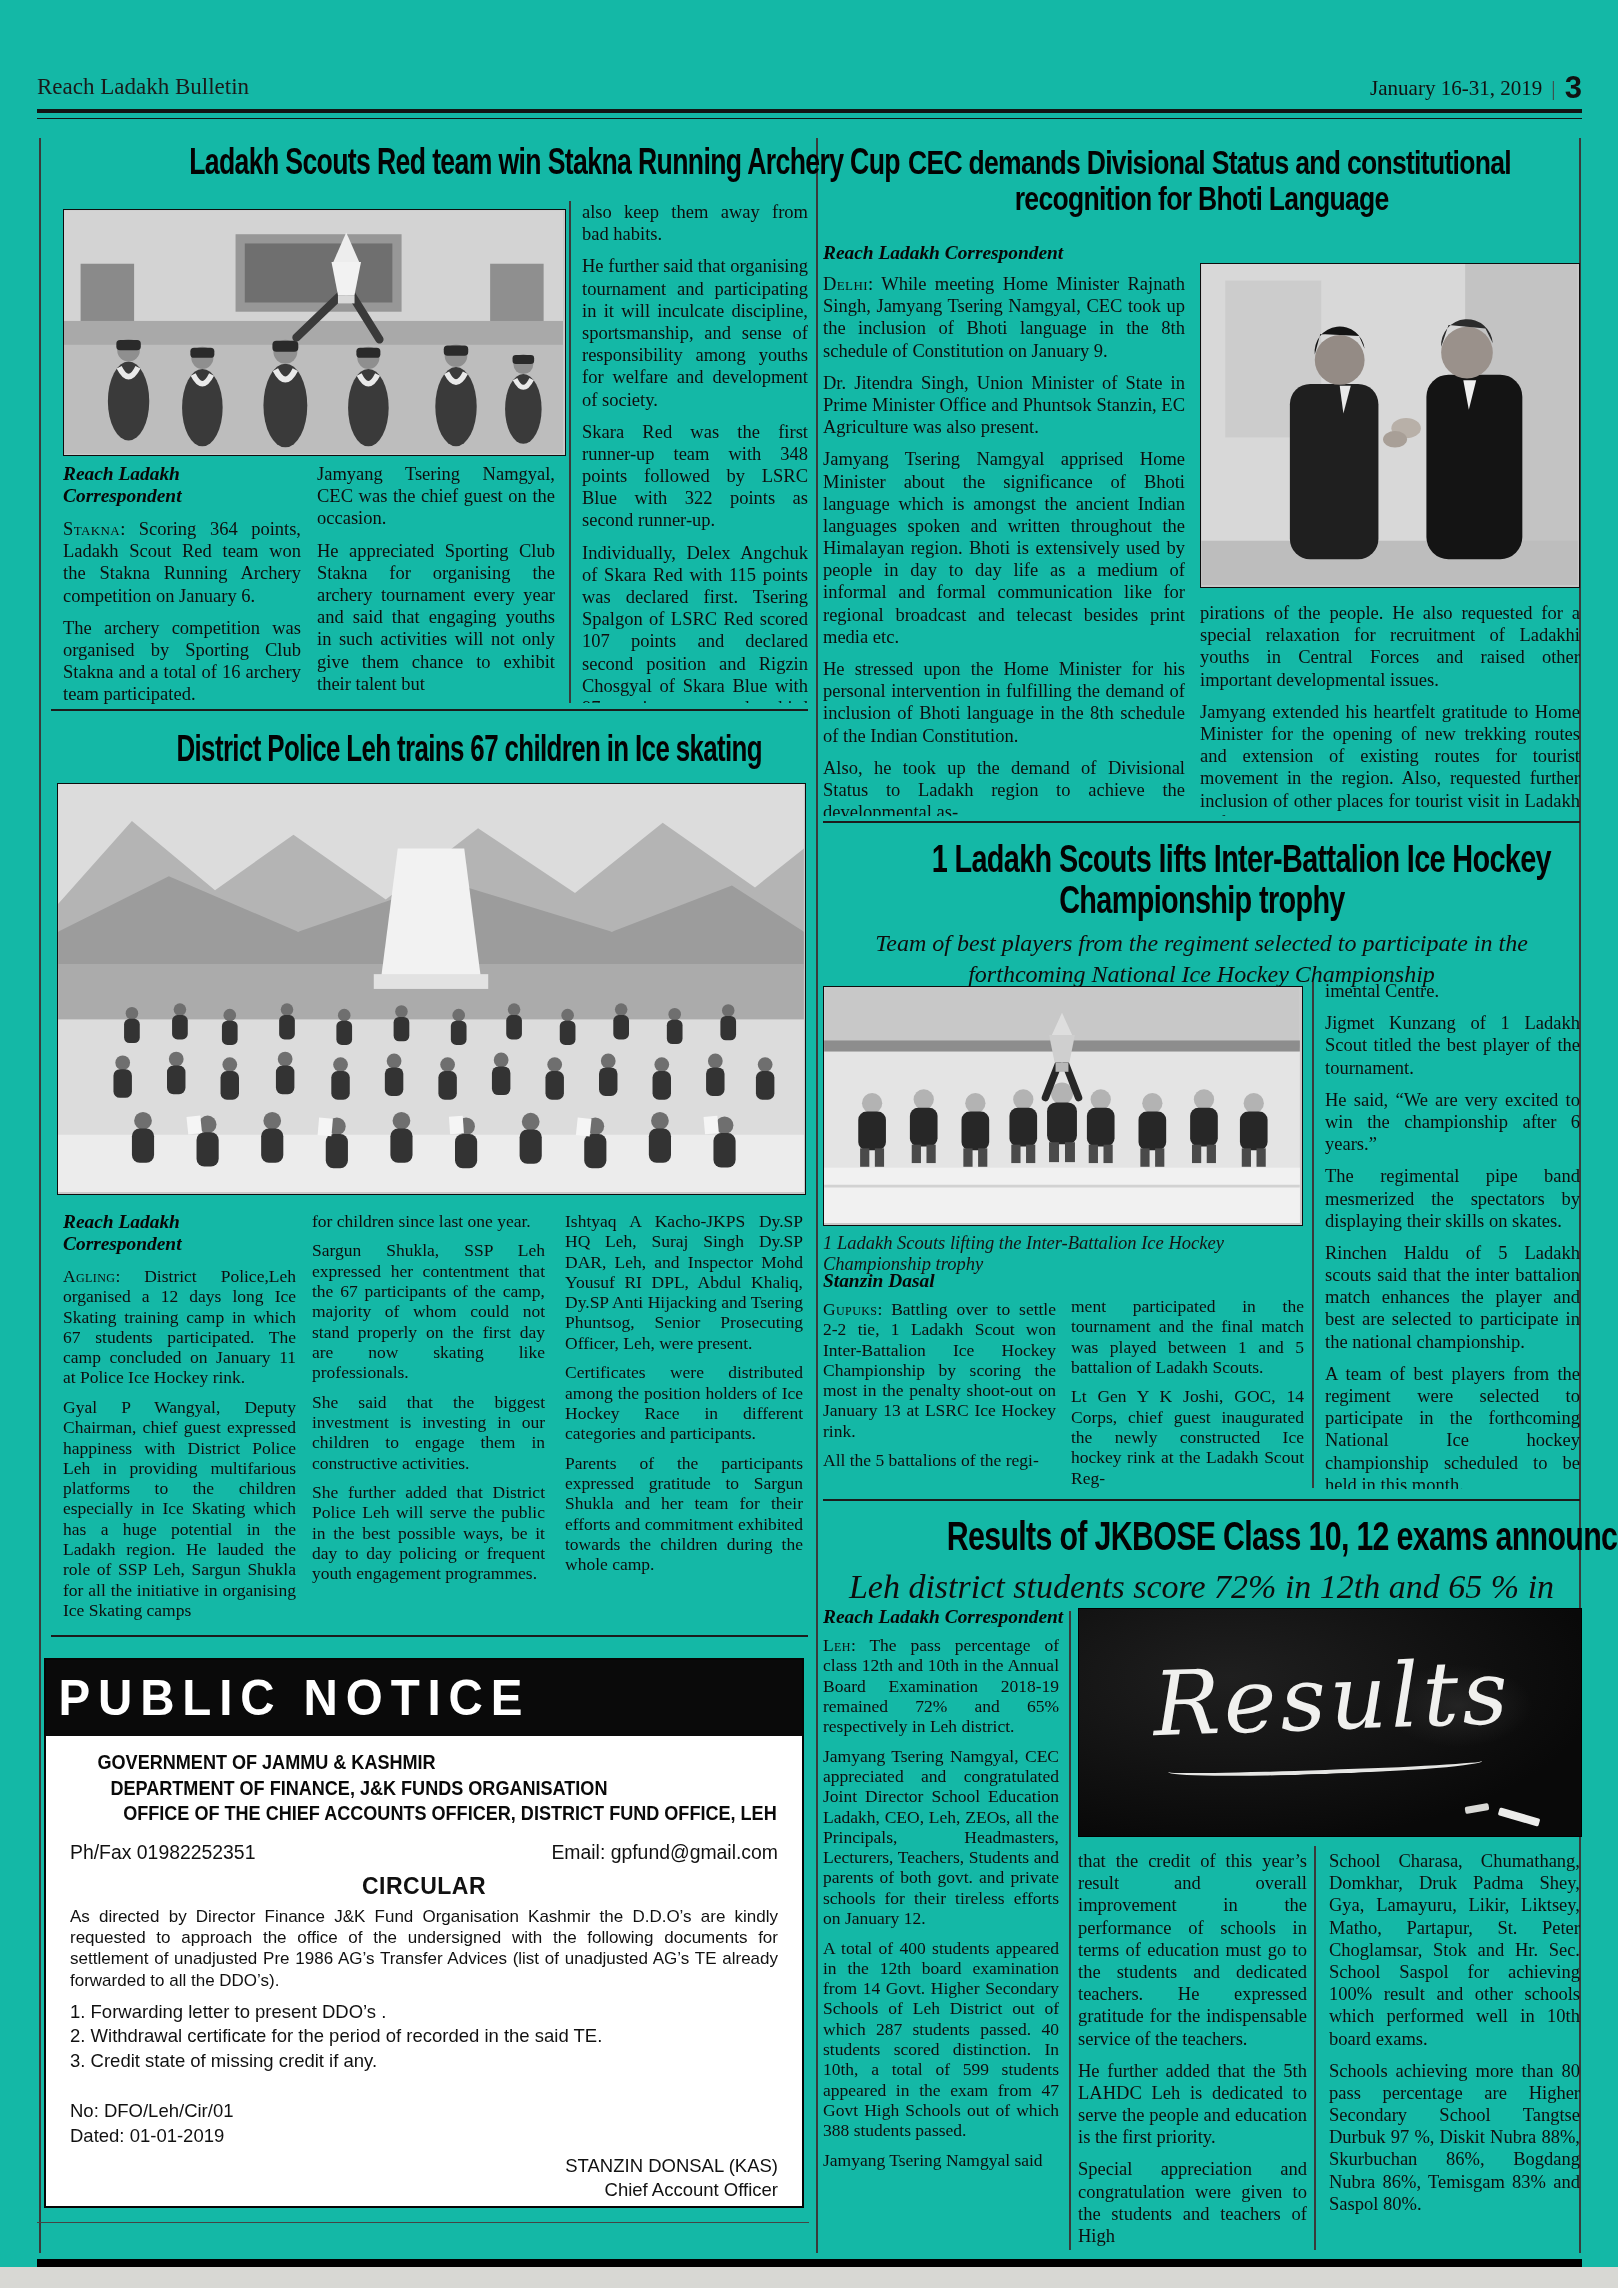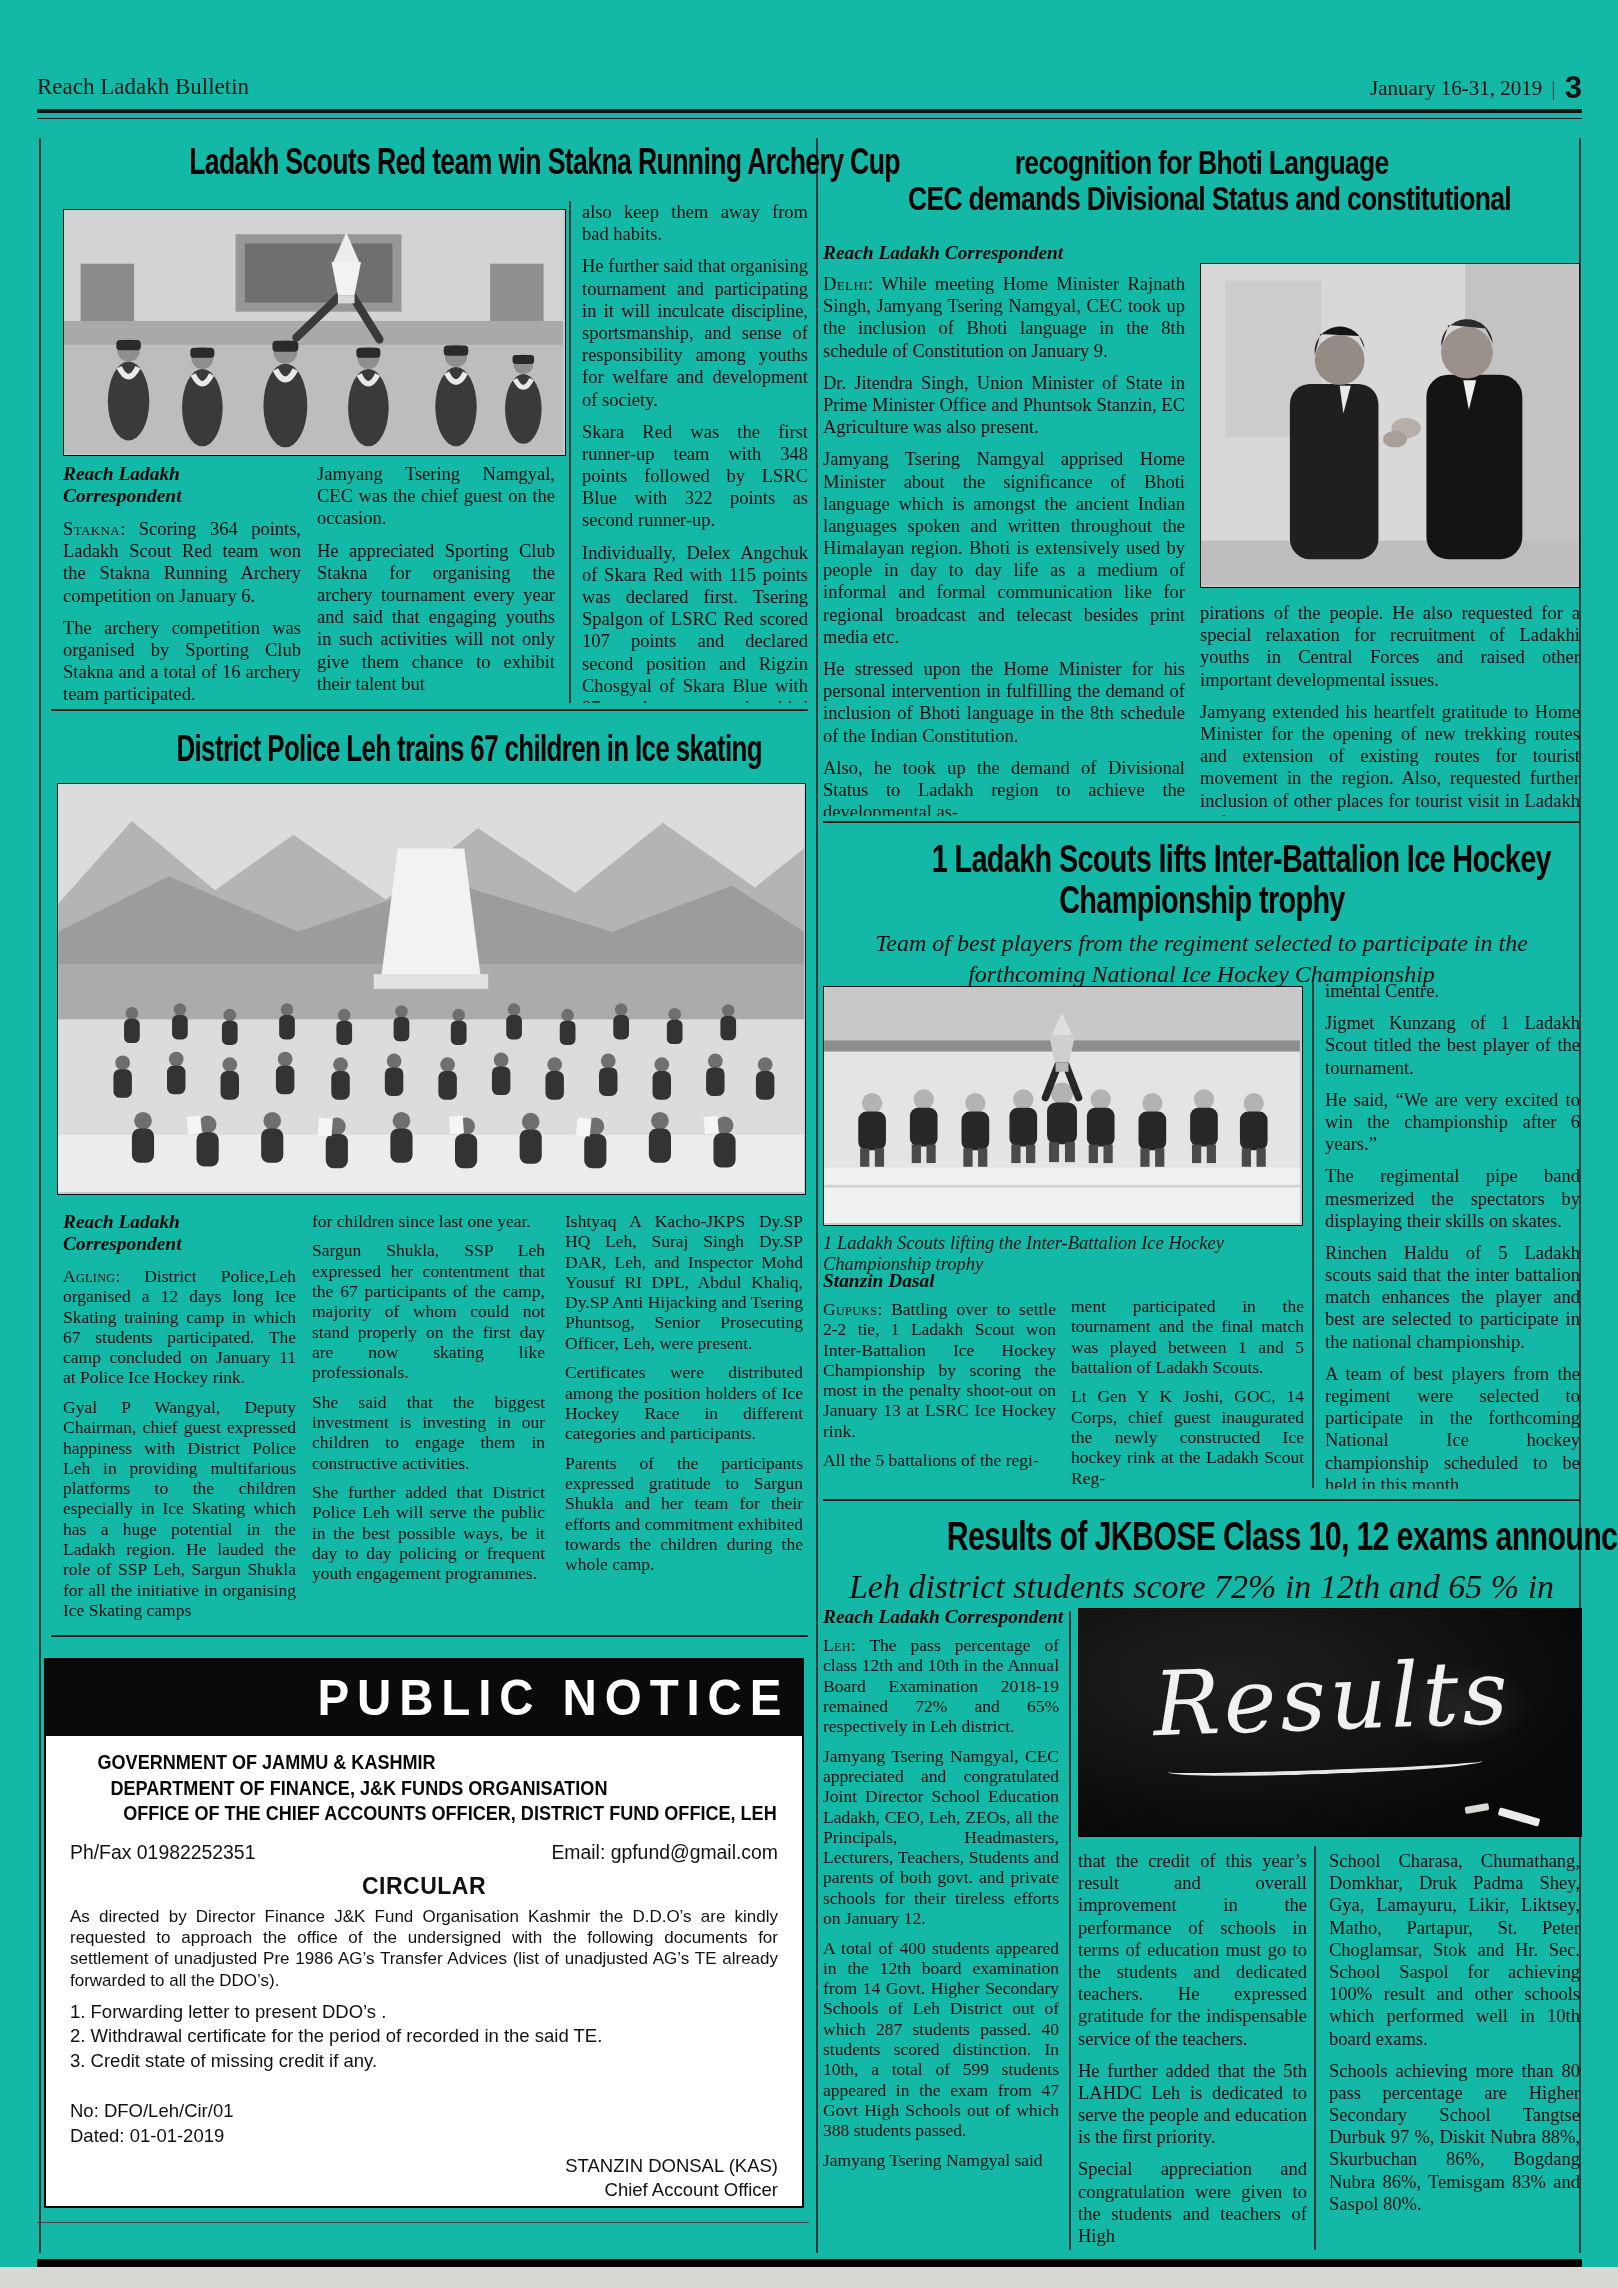--- a/index.html
+++ b/index.html
@@ -28,21 +28,21 @@
   .body-col.tight p{font-size:17.5px;line-height:1.16;margin-bottom:9.2px}
   .body-col p:last-child{margin-bottom:0}
   .byline{font-weight:bold;font-style:italic;font-size:19.4px;margin-bottom:11px;color:#070707}
   .dl{font-variant:small-caps;letter-spacing:0.4px}
   .caption{font-style:italic;font-size:18.5px;color:#141414}
   
   .photo{border:1.8px solid #0d0d0d;background:#c9c9c9;overflow:hidden}
   .photo svg{display:block}
   
   .notice{border:2.8px solid #050505;background:#fff;font-family:"Liberation Sans",sans-serif;overflow:hidden}
-  .notice-banner{height:76px;background:#0a0a0a;color:#fff;display:flex;align-items:center;justify-content:flex-end}
+  .notice-banner{height:76px;background:#0a0a0a;color:#fff;display:flex;align-items:center;justify-content:flex-start}
   .banner-text{font-weight:bold;font-size:50px;letter-spacing:8.3px}
   .notice-inner{padding:13px 24px 0}
   .gov{font-weight:bold;font-size:21px;line-height:1.22;color:#0a0a0a}
   .contact-row{display:flex;justify-content:space-between;font-size:19.4px;margin-top:14.8px}
   .circular{text-align:center;font-weight:bold;font-size:23px;margin-top:9.2px;letter-spacing:0.5px}
   .notice-body{font-size:17px;line-height:1.25;text-align:justify;margin-top:6px}
   .notice-item{font-size:18.5px;line-height:1.32}
   .notice-items{margin-top:9.2px}
   .refline{font-size:18.5px;line-height:1.32;}
   .reflines{margin-top:26px}
@@ -242,22 +242,22 @@
           <div>Chief Account Officer</div>
           <div>District Fund Office, Leh</div>
         </div>
       </div>
     </div>
     <div class="abs" style="left:37px;top:2222px;width:772px;height:0.9px;background:#444"></div>
   </section>
 
   <section>
     <h1 class="abs headline" style="left:823px;top:144px;width:757px;font-size:34px">
+      <div><span class="cond" style="--sx:.78">CEC demands Divisional Status and constitutional</span></div>
       <div><span class="cond" style="--sx:.78">recognition for Bhoti Language</span></div>
-      <div><span class="cond" style="--sx:.78">CEC demands Divisional Status and constitutional</span></div>
     </h1>
     <div class="abs byline" style="left:823px;top:242px">Reach Ladakh Correspondent</div>
 
     <div class="abs photo" style="left:1200px;top:263px;width:380px;height:325px">
       <svg width="377" height="321" viewBox="0 0 408 348">
         <rect width="408" height="348" fill="#d8d8d8"></rect>
         <rect x="26" y="18" width="104" height="170" fill="#cccccc"></rect>
         <rect x="286" y="0" width="122" height="348" fill="#c3c3c3"></rect>
         <rect y="300" width="408" height="48" fill="#bdbdbd"></rect>
         <g>

